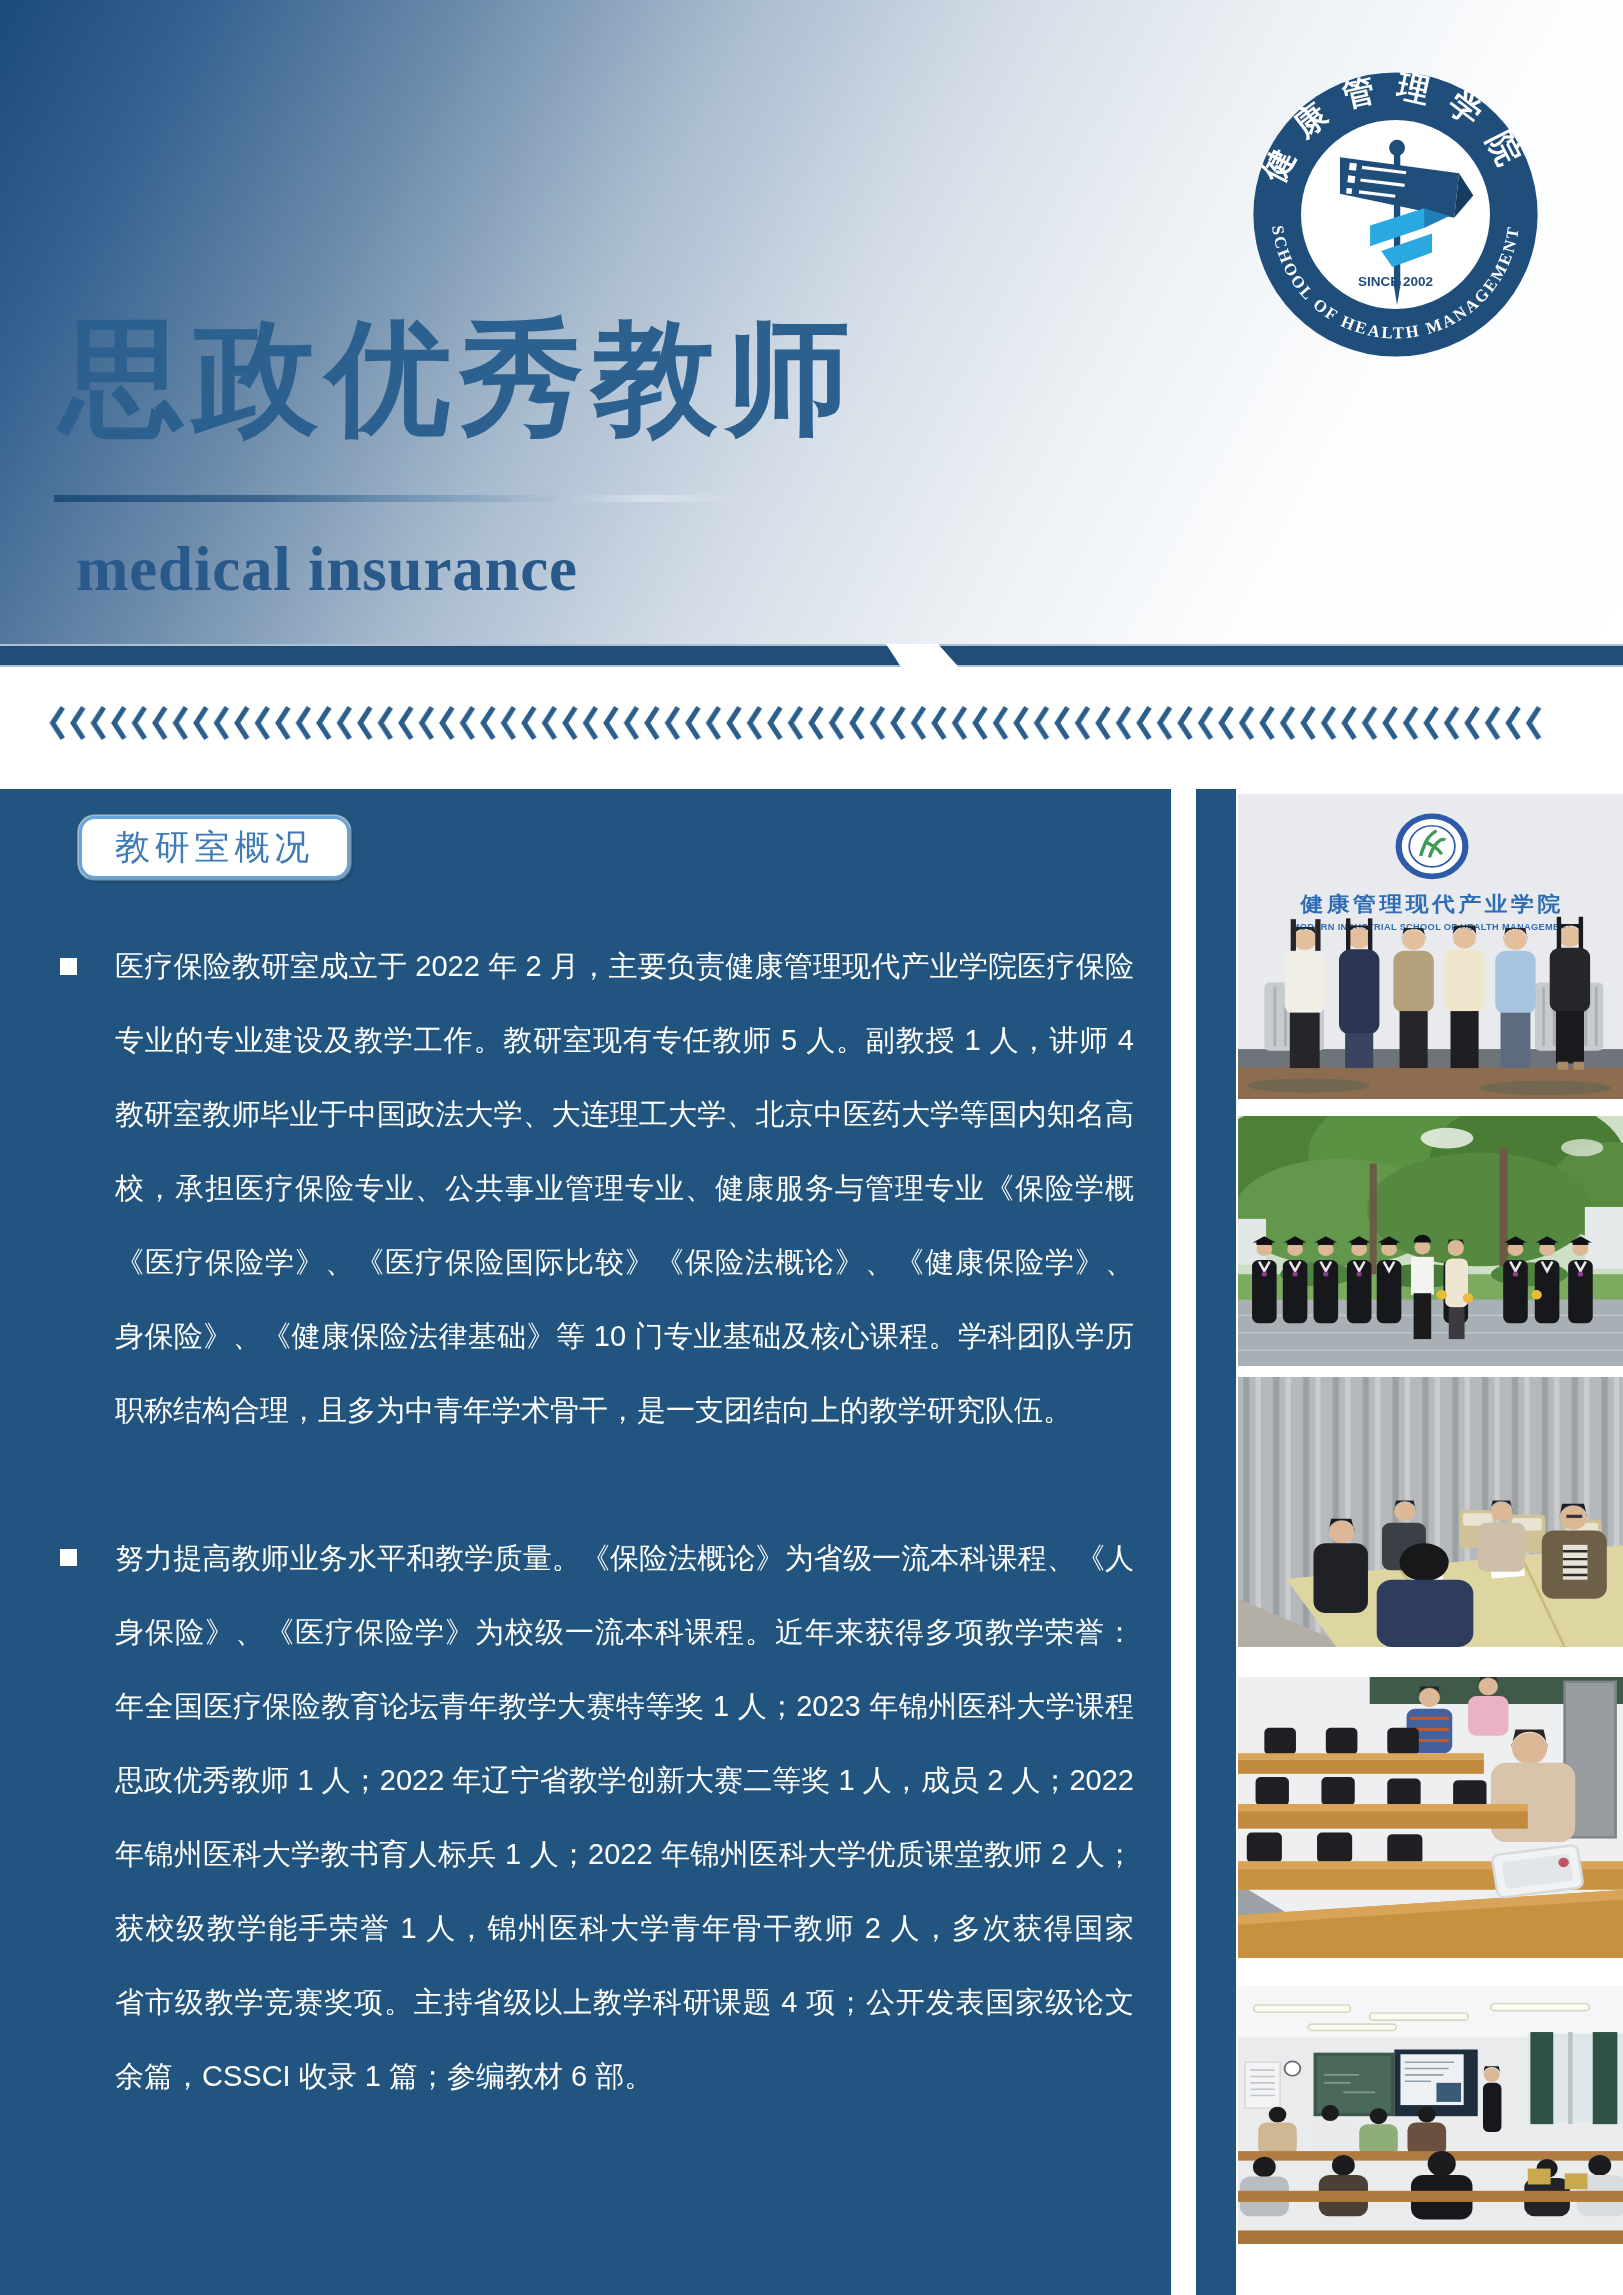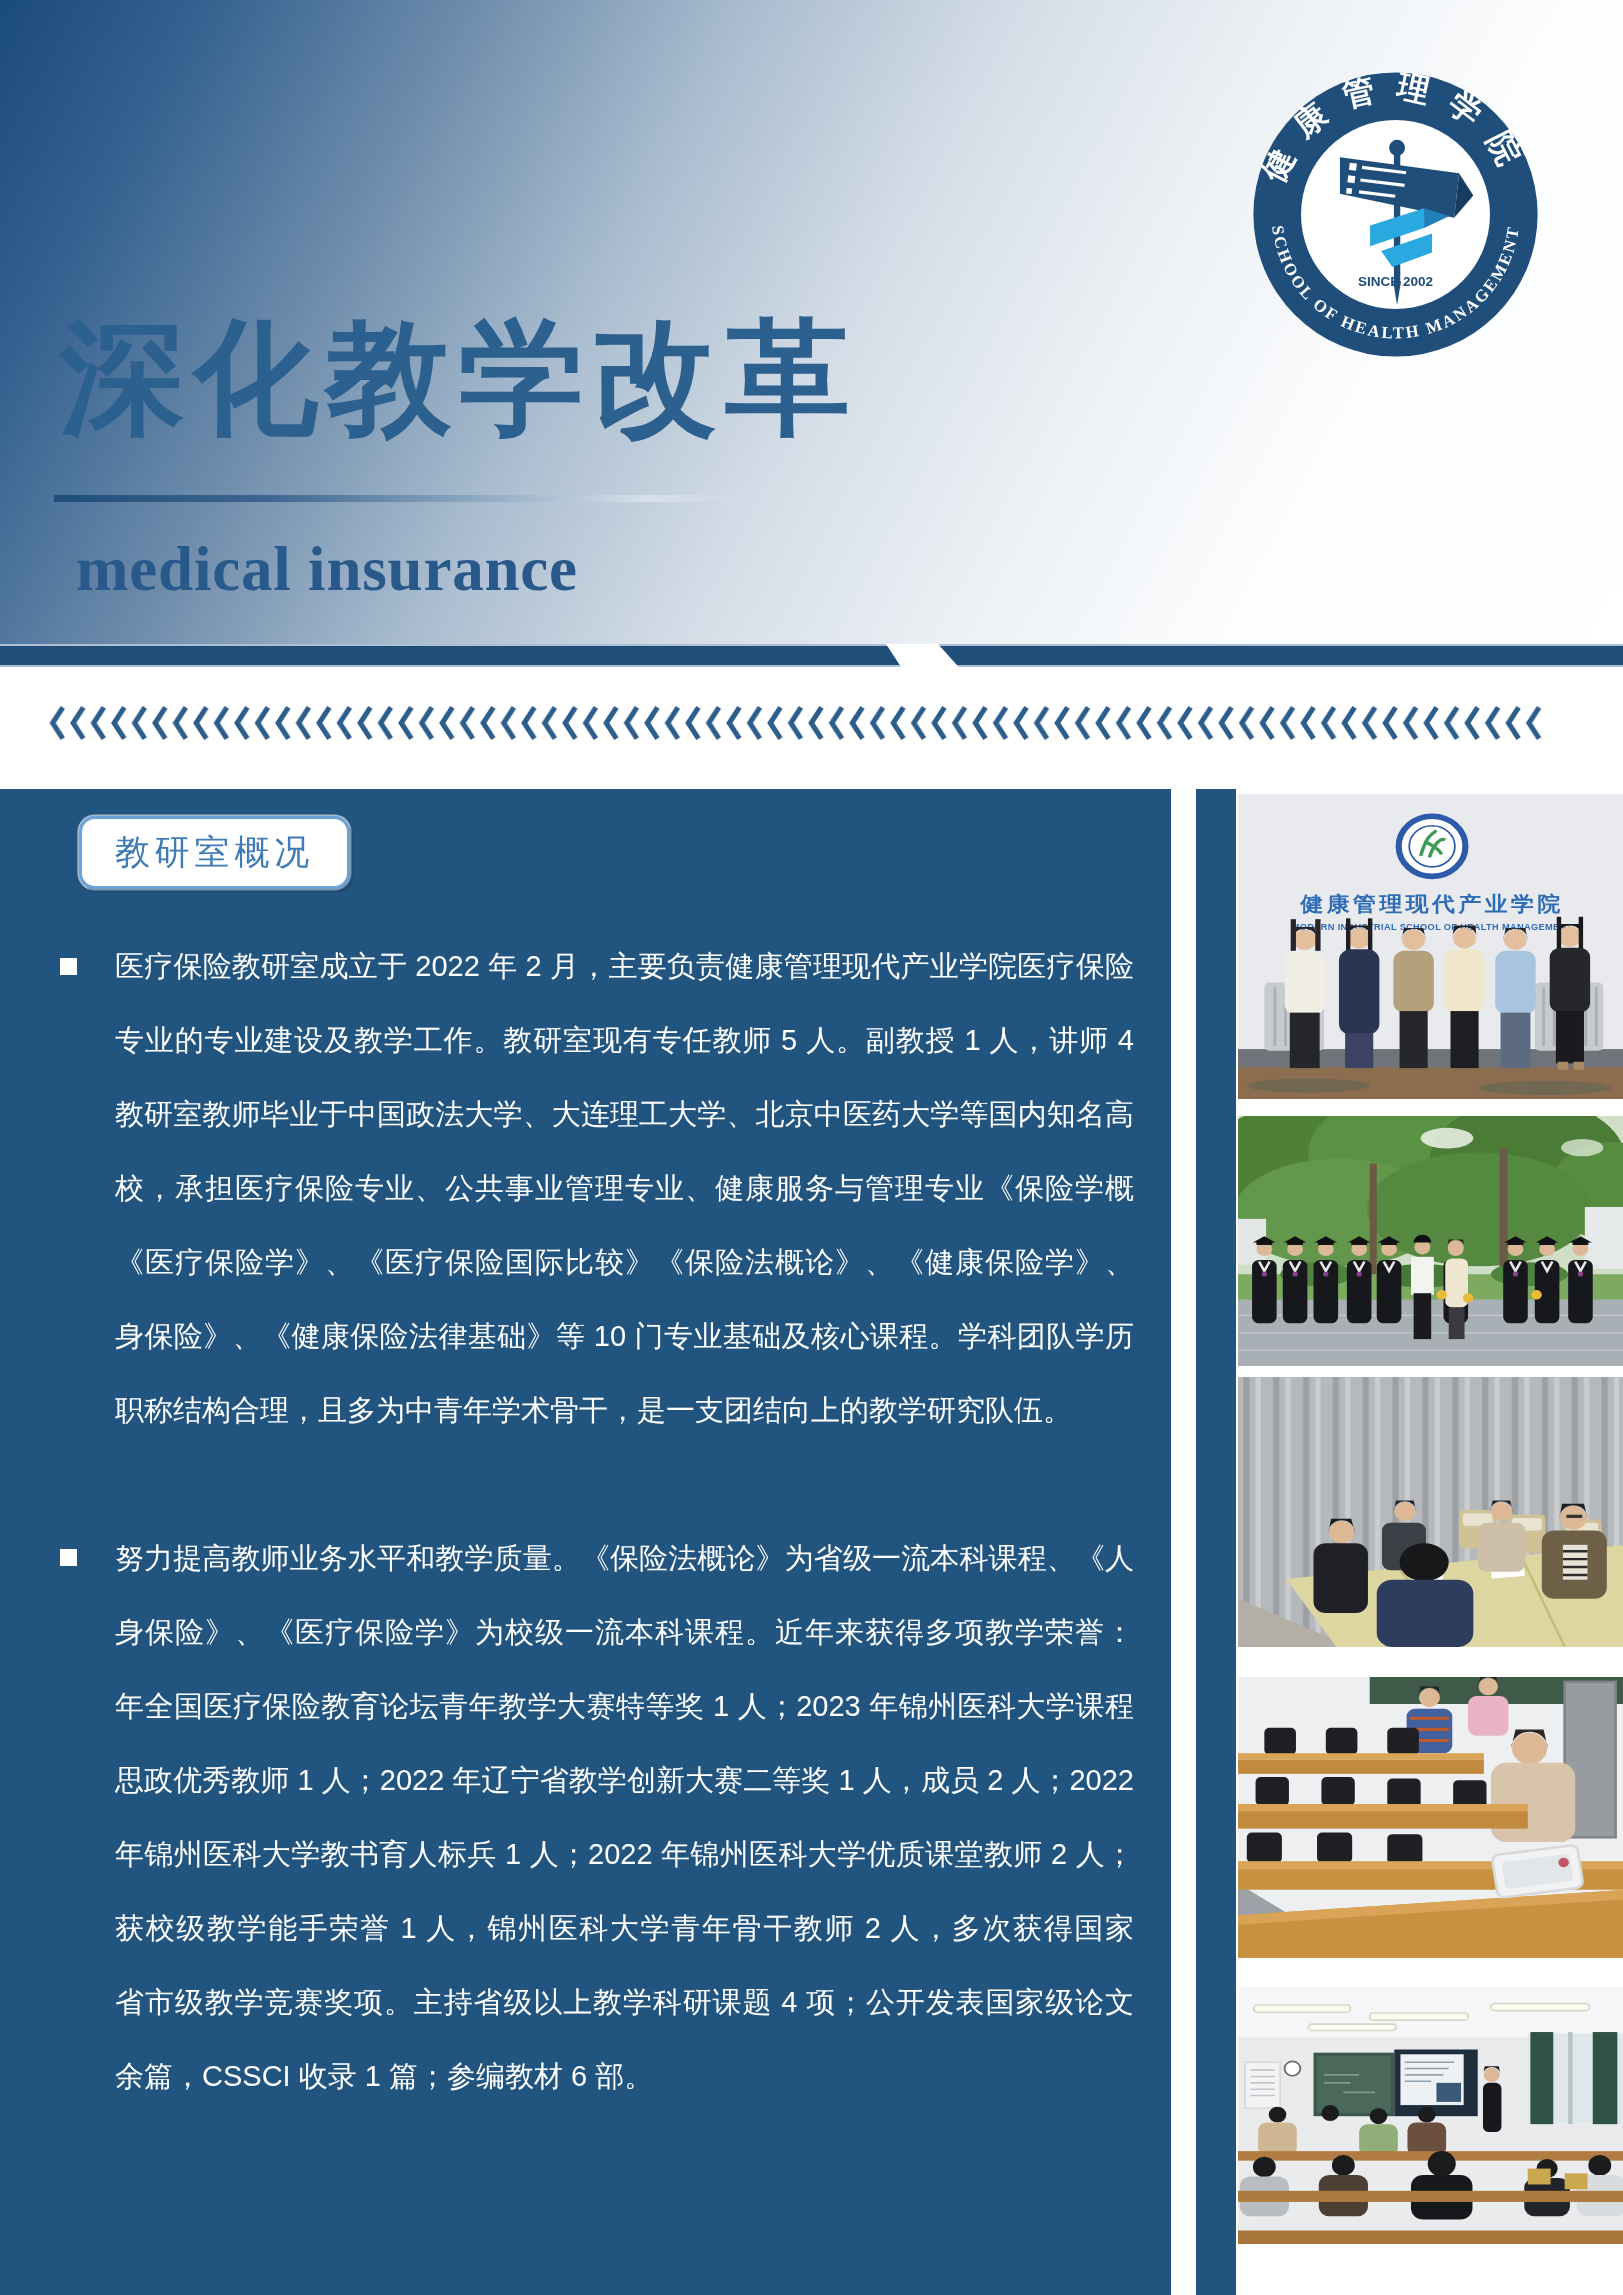--- a/index.html
+++ b/index.html
@@ -31,21 +31,21 @@
   .band-right{left:938px;width:686px;-webkit-clip-path:polygon(0 0,100% 0,100% 100%,20.6px 100%);
         clip-path:polygon(0 0,100% 0,100% 100%,20.6px 100%);}
   .chevrons{position:absolute;left:38px;top:705px;}
 
   
   .panel{position:absolute;left:0;top:789px;width:1171px;height:1507px;background:#21547e;}
   .side-strip{position:absolute;left:1196px;top:789px;width:40px;height:1507px;background:#21547e;}
   .edge-notch{position:absolute;right:0;top:1349px;width:0;height:0;
         border-top:8.7px solid transparent;border-bottom:8.7px solid transparent;border-right:11px solid #1e5280;}
 
-  .badge{position:absolute;left:79px;top:816px;width:271px;height:73px;background:#ffffff;
+  .badge{position:absolute;left:79px;top:816px;width:271px;height:63px;background:#ffffff;
         border:3.2px solid #6aa3d8;border-radius:16px;box-sizing:border-box;
         box-shadow:4px 4.8px 0 -0.8px rgba(23,58,93,.30),0 0 0 1.6px rgba(255,255,255,.6);
         display:flex;align-items:center;justify-content:center;
         font-family:"Liberation Serif","DejaVu Serif",serif;font-size:35px;color:#3f7cb5;letter-spacing:4.8px;}
 
   .bullet{position:absolute;width:17.4px;height:17.4px;background:#ffffff;}
   .bullet-1{left:60px;top:958px;}
   .bullet-2{left:60px;top:1549px;}
 
   .para{position:absolute;left:115px;width:1019px;color:#ffffff;font-size:29px;
@@ -68,21 +68,21 @@
   .pw-sub{font-family:"Liberation Sans",sans-serif;font-size:10.5px;font-weight:700;
         fill:#2e6cb6;text-anchor:middle;letter-spacing:0.4px;}
 </style>
 </head>
 <body>
 
 <div id="page">
 
   <div class="hero"></div>
 
-  <div class="main-title">深化教学改革</div>
+  <div class="main-title">思政优秀教师</div>
   <div class="title-rule"></div>
   <div class="subtitle">medical insurance</div>
 
   <div class="logo">
     <svg viewBox="0 0 364 364">
       <circle cx="182" cy="182" r="179" fill="#1f4e7b"></circle>
       <circle cx="182" cy="182" r="119" fill="#ffffff"></circle>
       <defs>
         <path id="arcTop" d="M 36 182 A 146 146 0 0 1 328 182"></path>
         <path id="arcBot" d="M 26 182 A 156 156 0 0 0 338 182"></path>

